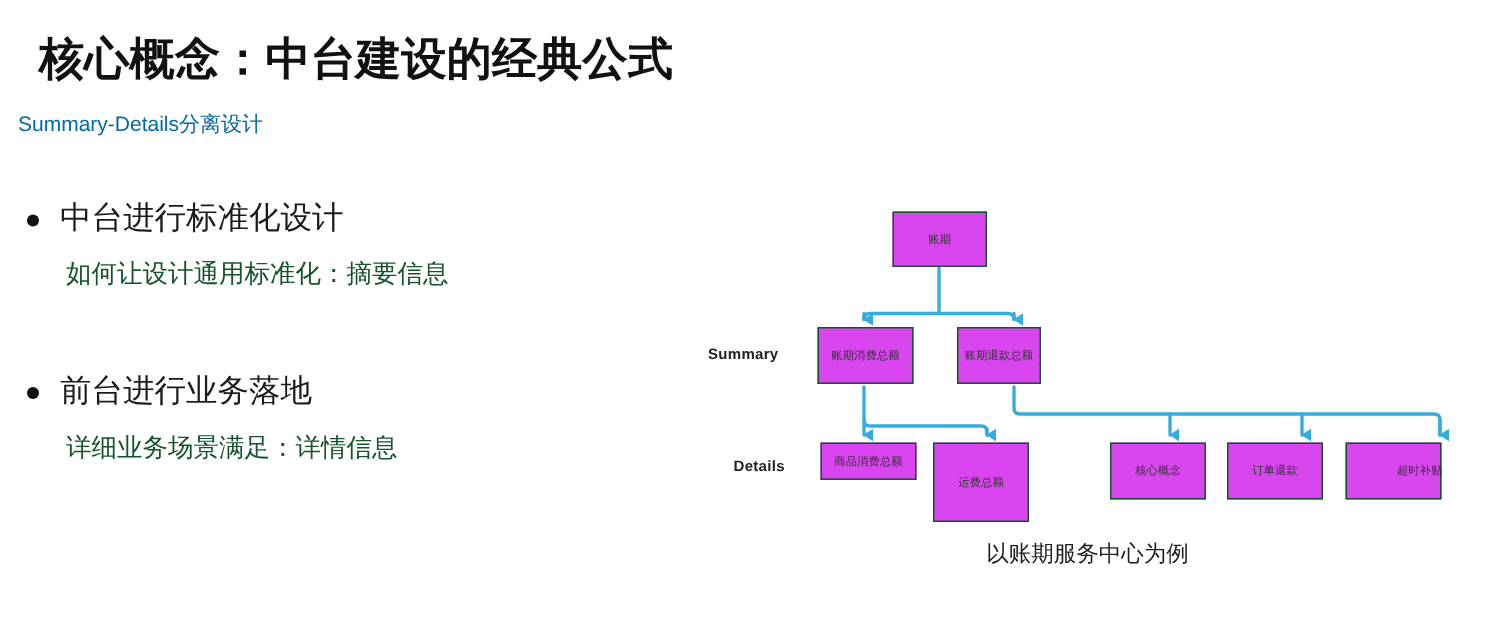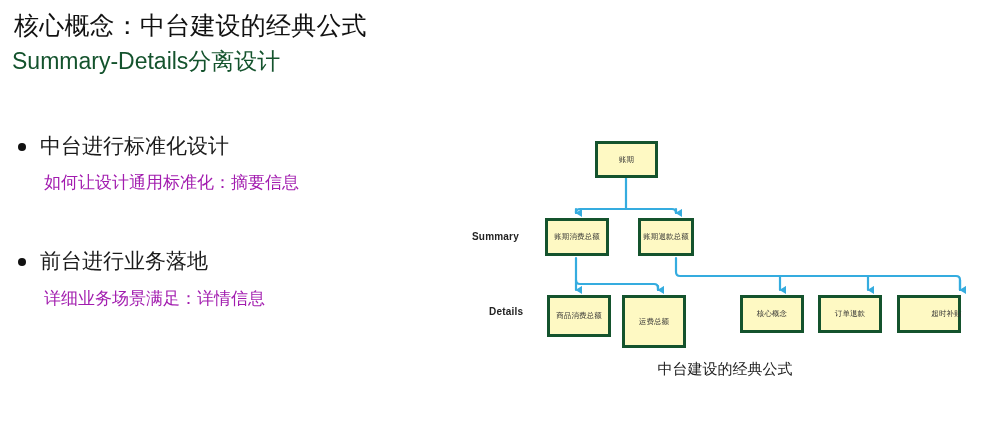--- a/index.html
+++ b/index.html
@@ -26,33 +26,33 @@
   }
 
   
   .heading-block {
     position: absolute;
     left: 12px;
     top: 8px;
     width: 640px;
   }
   .slide-title {
-    font-size: 25px;
-    font-weight: normal;
+    font-size: 30px;
+    font-weight: bold;
     line-height: 1.22;
     letter-spacing: 0.2px;
     color: #111111;
-    margin: 2px;
+    margin: 14px;
     white-space: nowrap;
   }
   .slide-subtitle {
-    font-size: 23px;
+    font-size: 14px;
     font-weight: normal;
     line-height: 1.3;
-    color: #14532d;
+    color: #0369a1;
     margin: 6px 0 0 0;
     white-space: nowrap;
   }
 
   
   .bullet-list {
     position: absolute;
     left: 14px;
     top: 132px;
     width: 430px;
@@ -75,21 +75,21 @@
     margin: 0 0 0 26px;
     font-size: 21px;
     line-height: 1.35;
     color: #1b1b1b;
     white-space: nowrap;
   }
   .bullet-sub {
     margin: 12px 0 0 30px;
     font-size: 17px;
     line-height: 1.35;
-    color: #a21caf;
+    color: #14532d;
     white-space: nowrap;
   }
 
   
   .diagram {
     position: absolute;
     left: 450px;
     top: 120px;
     width: 550px;
     height: 280px;
@@ -108,22 +108,22 @@
     color: #222222;
     letter-spacing: 0.2px;
     white-space: nowrap;
   }
   .row-label.summary { left: 22px; top: 111px; }
   .row-label.details { left: 22px; top: 186px; padding-left: 17px; }
 
   .node {
     position: absolute;
     box-sizing: border-box;
-    background: #fef9c3;
-    border: 3px solid #14532d;
+    background: #d946ef;
+    border: 1px solid #14532d;
     display: flex;
     align-items: center;
     justify-content: center;
     font-size: 7.5px;
     color: #333333;
     letter-spacing: 0.1px;
     white-space: nowrap;
     line-height: 1;
   }
 
@@ -194,23 +194,23 @@
     </svg>
 
     <div class="row-label summary">Summary</div>
     <div class="row-label details">Details</div>
 
     <div class="node" style="left:145px; top:21px; width:63px; height:37px;">账期</div>
 
     <div class="node" style="left:95px; top:98px; width:64px; height:38px;text-align:right;">账期消费总额</div>
     <div class="node" style="left:188px; top:98px; width:56px; height:38px;">账期退款总额</div>
 
-    <div class="node" style="left:97px; top:175px; width:64px; height:42px;">商品消费总额</div>
+    <div class="node" style="left:97px; top:175px; width:64px; height:25px;">商品消费总额</div>
     <div class="node" style="left:172px; top:175px; width:64px; height:53px;">运费总额</div>
     <div class="node" style="left:290px; top:175px; width:64px; height:38px;">核心概念</div>
     <div class="node" style="left:368px; top:175px; width:64px; height:38px;">订单退款</div>
     <div class="node" style="left:447px; top:175px; width:64px; height:38px;padding-left:35px;">超时补贴</div>
 
-    <div class="diagram-caption">中台建设的经典公式</div>
+    <div class="diagram-caption">以账期服务中心为例</div>
 
   </div>
 
 </div>
 
 </body></html>

